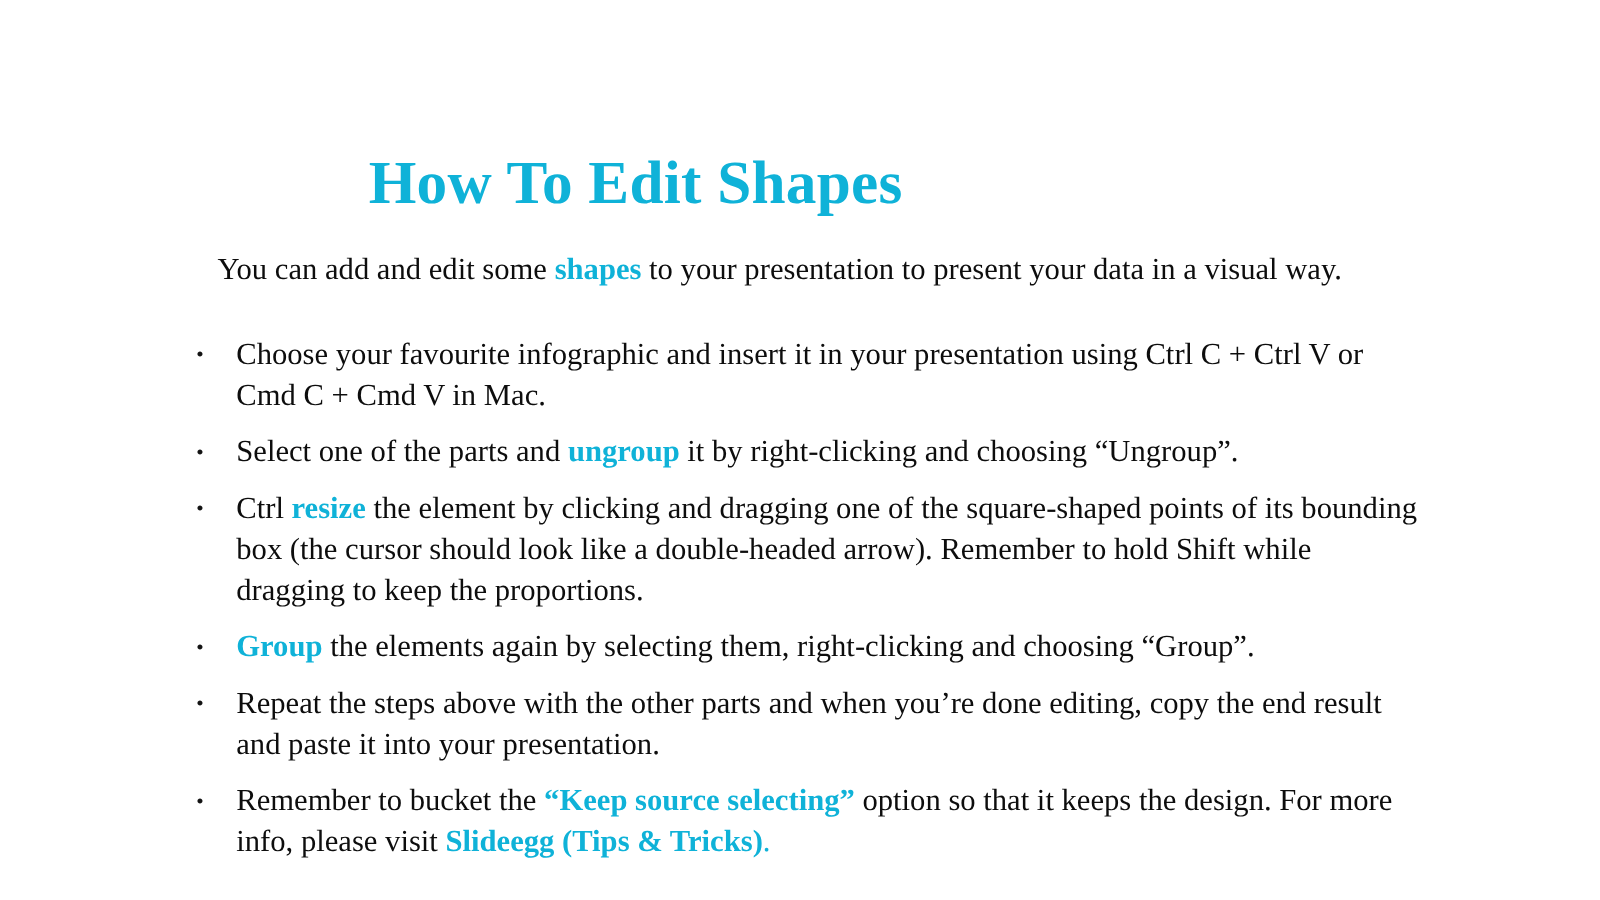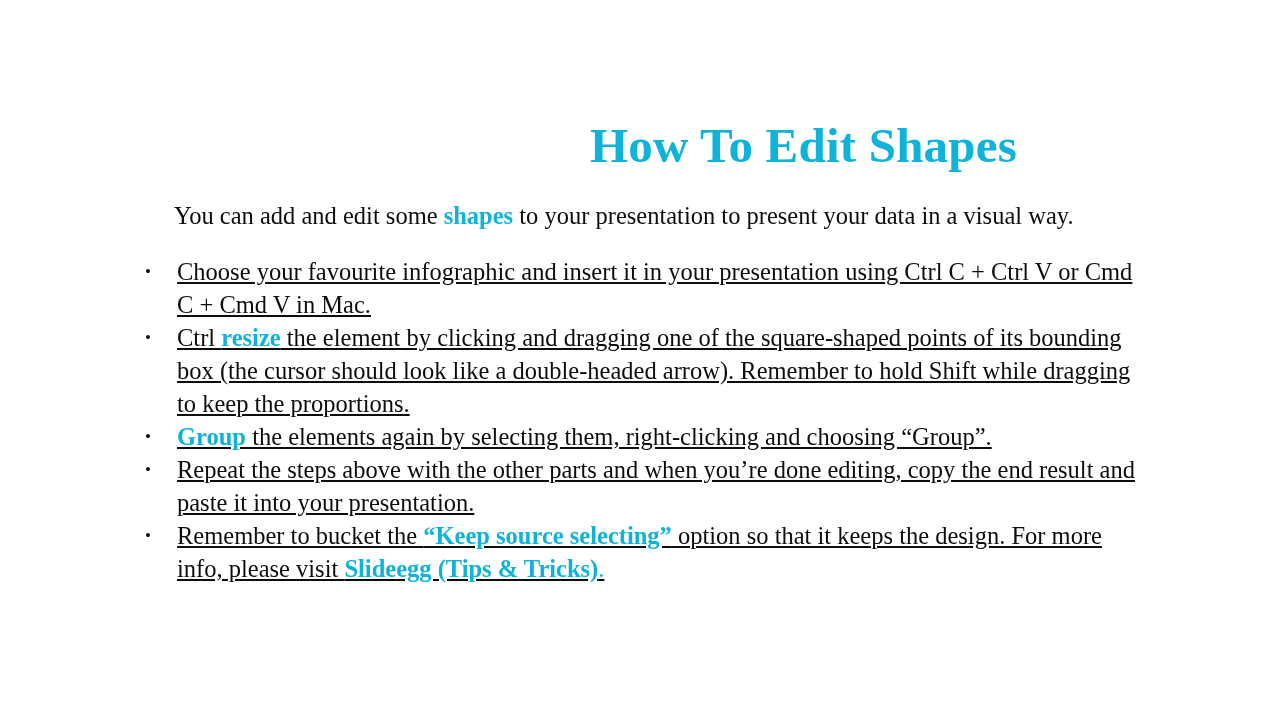--- a/index.html
+++ b/index.html
@@ -21,21 +21,21 @@
     inset: 0;
     background: #ffffff;
   }
 
   
   .slide-title {
     position: absolute;
     top: 82px;
     left: 0;
     width: 1017px;
-    text-align: right;
+    text-align: center;
     font-size: 49px;
     line-height: 62px;
     font-weight: bold;
     color: #0fb2d8;
     letter-spacing: 0.2px;
     white-space: nowrap;
   }
 
   
   .intro {
@@ -56,22 +56,21 @@
     width: 1005px;
     list-style: none;
     margin: 0;
     padding: 0;
     font-size: 24.5px;
     line-height: 33px;
   }
   .bullets li {
     position: relative;
     padding-left: 34px;
-    margin: 0;
-    text-decoration: underline;
+    margin: 12px;
   }
   .bullets li::before {
     content: "\2022";
     position: absolute;
     left: 2px;
     top: 0;
     font-size: 17px;
     line-height: 33px;
     color: #131313;
   }
@@ -91,19 +90,20 @@
 <div class="slide">
 
   <h1 class="slide-title">How To Edit Shapes</h1>
 
   <p class="intro">
     <span>You can add and edit some </span><span class="hl">shapes</span><span> to your presentation to present your data in a visual way.</span>
   </p>
 
   <ul class="bullets" id="bullet-list">
       <li><span>Choose your favourite infographic and insert it in your presentation using Ctrl C + Ctrl V or Cmd C + Cmd V in Mac.</span></li>
+      <li><span>Select one of the parts and </span><span class="hl">ungroup</span><span> it by right-clicking and choosing “Ungroup”.</span></li>
       <li><span>Ctrl </span><span class="hl">resize</span><span> the element by clicking and dragging one of the square-shaped points of its bounding box (the cursor should look like a double-headed arrow). Remember to hold Shift while dragging to keep the proportions.</span></li>
       <li><span class="hl">Group</span><span> the elements again by selecting them, right-clicking and choosing “Group”.</span></li>
       <li><span>Repeat the steps above with the other parts and when you’re done editing, copy the end result and paste it into your presentation.</span></li>
       <li><span>Remember to bucket the </span><span class="hl">“Keep source selecting”</span><span> option so that it keeps the design. For more info, please visit </span><span class="hl">Slideegg (Tips &amp; Tricks)</span><span class="hl-plain">.</span></li>
     </ul>
 
 </div>
 
 </body></html>

